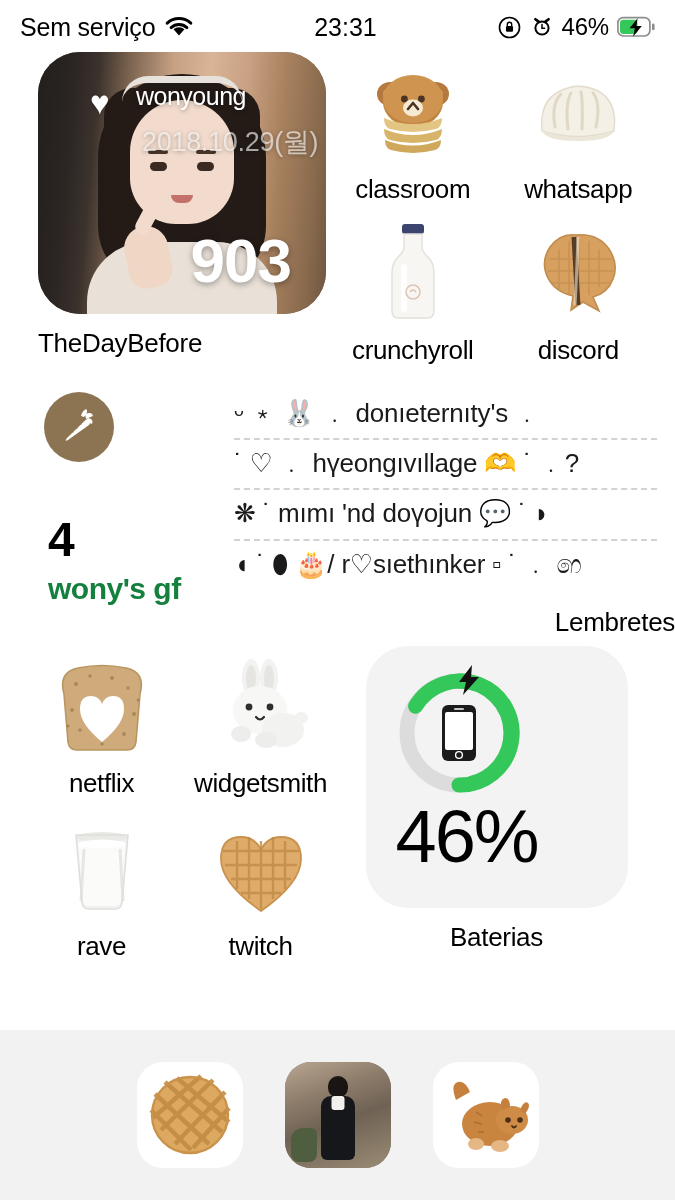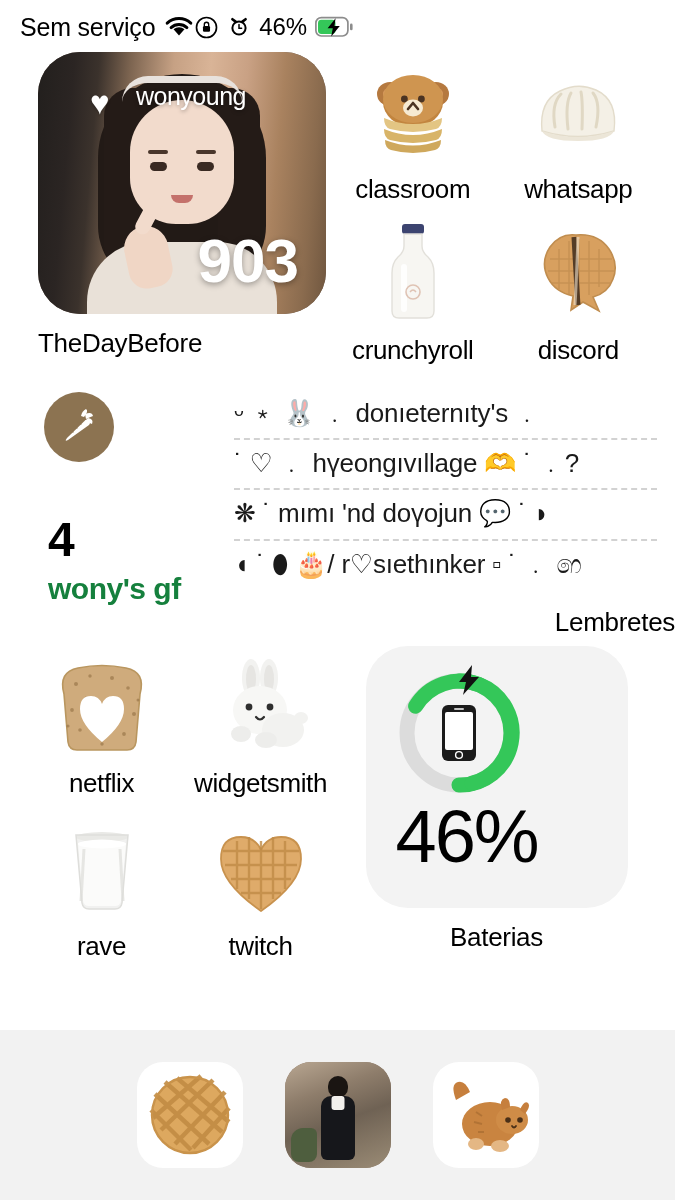--- a/index.html
+++ b/index.html
@@ -111,21 +111,21 @@
     font-size:25px; color:#fff; letter-spacing:-0.5px;
     text-shadow:0 1px 4px rgba(0,0,0,.4);
   }
   .ov-date{
     position:absolute; left:104px; top:72px;
     font-size:27px; color:rgba(255,255,255,.62);
     letter-spacing:-0.3px;
     text-shadow:0 1px 4px rgba(0,0,0,.3);
   }
   .ov-count{
-    position:absolute; right:28px; bottom:22px;
+    position:absolute; right:35px; bottom:22px;
     font-size:62px; font-weight:700; color:#fff; line-height:1;
     letter-spacing:-1px;
     text-shadow:0 2px 6px rgba(0,0,0,.35);
   }
   .photo-label{
     width:288px; text-align:left;
     font-size:26px; margin-top:14px; letter-spacing:-0.3px;
   }
 
   
@@ -274,20 +274,21 @@
   <div class="sb-left">
     <span>Sem serviço</span>
     <span>
       <svg width="30" height="22" viewBox="0 0 30 22">
         <path d="M15 19.5 L9.5 13.2 a8.4 8.4 0 0 1 11 0 Z" fill="#000"></path>
         <path d="M3.2 7.2 a17.5 17.5 0 0 1 23.6 0" stroke="#000" stroke-width="3" fill="none" stroke-linecap="round"></path>
         <path d="M7.1 11.6 a11.8 11.8 0 0 1 15.8 0" stroke="#000" stroke-width="3" fill="none" stroke-linecap="round"></path>
       </svg>
     </span>
   </div>
+  <div class="sb-center">23:31</div>
   <div class="sb-right">
     <span>
       <svg width="25" height="25" viewBox="0 0 24 24">
         <circle cx="12" cy="12" r="9.6" stroke="#000" stroke-width="1.6" fill="none"></circle>
         <rect x="8.6" y="10.6" width="6.8" height="5.4" rx="1.2" fill="#000"></rect>
         <path d="M9.9 10.6 v-1.5 a2.1 2.1 0 0 1 4.2 0 v1.5" stroke="#000" stroke-width="1.3" fill="none"></path>
       </svg>
     </span>
     <span>
       <svg width="24" height="24" viewBox="0 0 24 24">
@@ -328,20 +329,21 @@
               <div class="eye r"></div>
             <div class="mouth"></div>
           </div>
           <div class="headband"></div>
           <div class="hand"></div>
           <div class="finger"></div>
         </div>
         <div class="photo-overlay">
           <div class="ov-heart">♥</div>
           <div class="ov-name">wonyoung</div>
+          <div class="ov-date">2018.10.29(월)</div>
           <div class="ov-count">903</div>
         </div>
       </div>
       <div class="photo-label">TheDayBefore</div>
     </div>
 
     <div class="appgrid2">
 
       <div class="app">
         <div class="app-icon">

